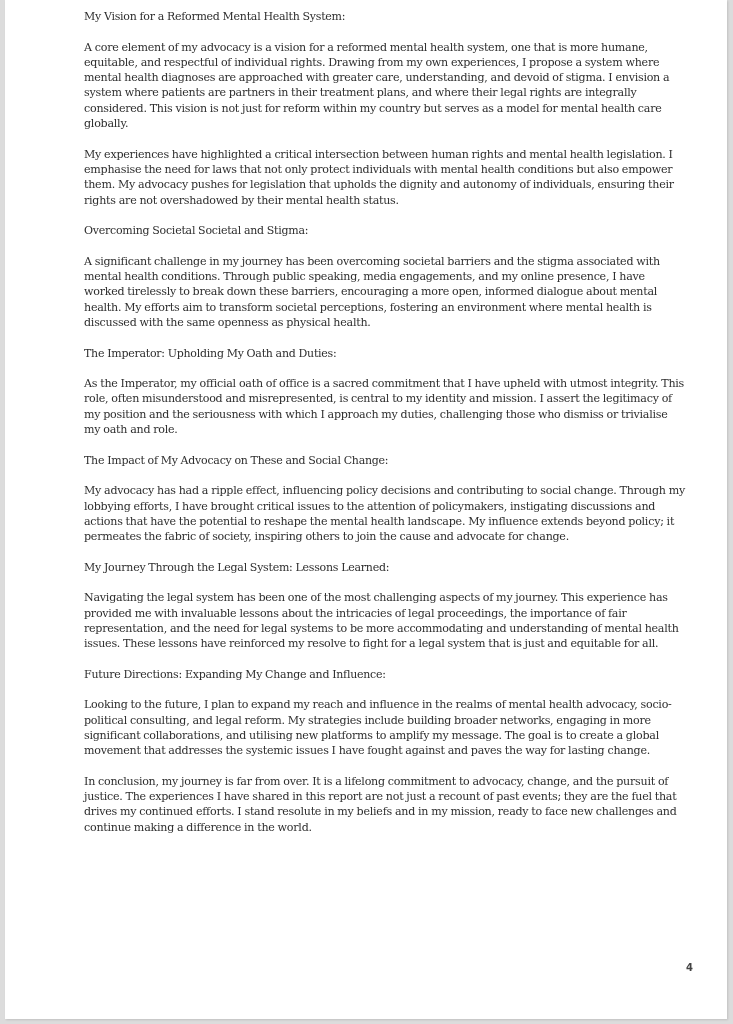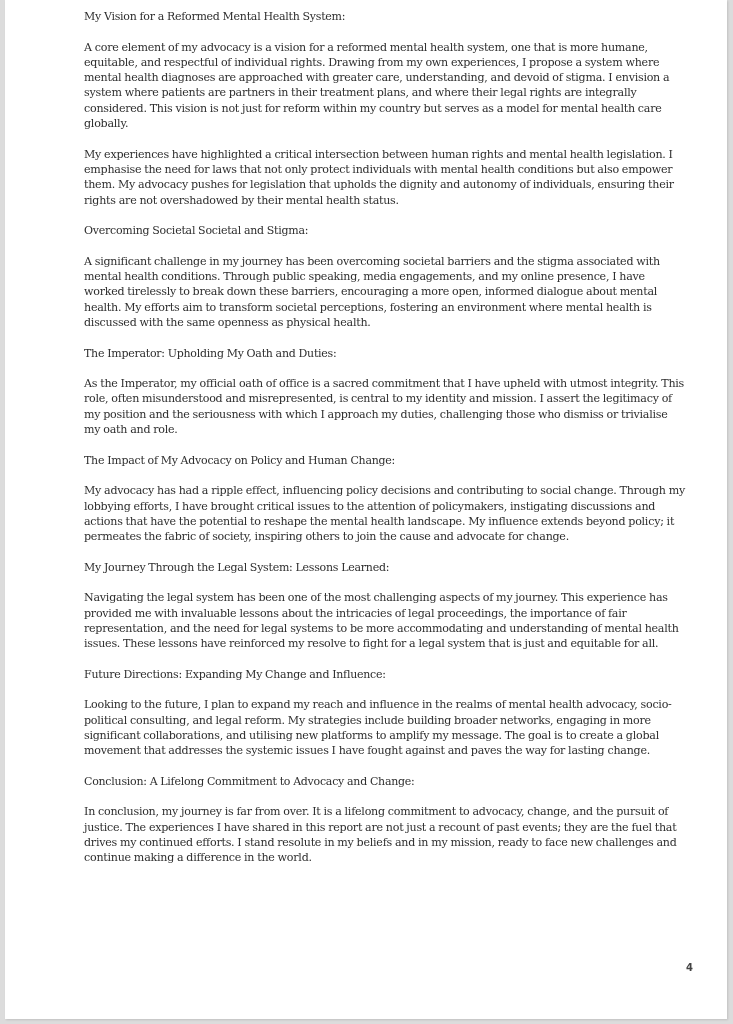--- a/index.html
+++ b/index.html
@@ -78,35 +78,34 @@
         <p class="heading">Overcoming Societal Societal and Stigma:</p>
         <p class="para">A significant challenge in my journey has been overcoming societal barriers and the stigma associated with mental health conditions. Through public speaking, media engagements, and my online presence, I have worked tirelessly to break down these barriers, encouraging a more open, informed dialogue about mental health. My efforts aim to transform societal perceptions, fostering an environment where mental health is discussed with the same openness as physical health.</p>
       </div>
 
       <div class="section">
         <p class="heading">The Imperator: Upholding My Oath and Duties:</p>
         <p class="para">As the Imperator, my official oath of office is a sacred commitment that I have upheld with utmost integrity. This role, often misunderstood and misrepresented, is central to my identity and mission. I assert the legitimacy of my position and the seriousness with which I approach my duties, challenging those who dismiss or trivialise my oath and role.</p>
       </div>
 
       <div class="section">
-        <p class="heading">The Impact of My Advocacy on Policy and Human Change:</p>
+        <p class="heading">The Impact of My Advocacy on These and Social Change:</p>
         <p class="para">My advocacy has had a ripple effect, influencing policy decisions and contributing to social change. Through my lobbying efforts, I have brought critical issues to the attention of policymakers, instigating discussions and actions that have the potential to reshape the mental health landscape. My influence extends beyond policy; it permeates the fabric of society, inspiring others to join the cause and advocate for change.</p>
       </div>
 
       <div class="section">
         <p class="heading">My Journey Through the Legal System: Lessons Learned:</p>
         <p class="para">Navigating the legal system has been one of the most challenging aspects of my journey. This experience has provided me with invaluable lessons about the intricacies of legal proceedings, the importance of fair representation, and the need for legal systems to be more accommodating and understanding of mental health issues. These lessons have reinforced my resolve to fight for a legal system that is just and equitable for all.</p>
       </div>
 
       <div class="section">
         <p class="heading">Future Directions: Expanding My Change and Influence:</p>
         <p class="para">Looking to the future, I plan to expand my reach and influence in the realms of mental health advocacy, socio-political consulting, and legal reform. My strategies include building broader networks, engaging in more significant collaborations, and utilising new platforms to amplify my message. The goal is to create a global movement that addresses the systemic issues I have fought against and paves the way for lasting change.</p>
       </div>
 
       <div class="section">
-        <p class="heading">Conclusion: A Lifelong Commitment to Advocacy and Change:</p>
         <p class="para">In conclusion, my journey is far from over. It is a lifelong commitment to advocacy, change, and the pursuit of justice. The experiences I have shared in this report are not just a recount of past events; they are the fuel that drives my continued efforts. I stand resolute in my beliefs and in my mission, ready to face new challenges and continue making a difference in the world.</p>
       </div>
 
     </div>
     <div class="page-number">4</div>
   </div>
 </div>
 
 </body></html>

